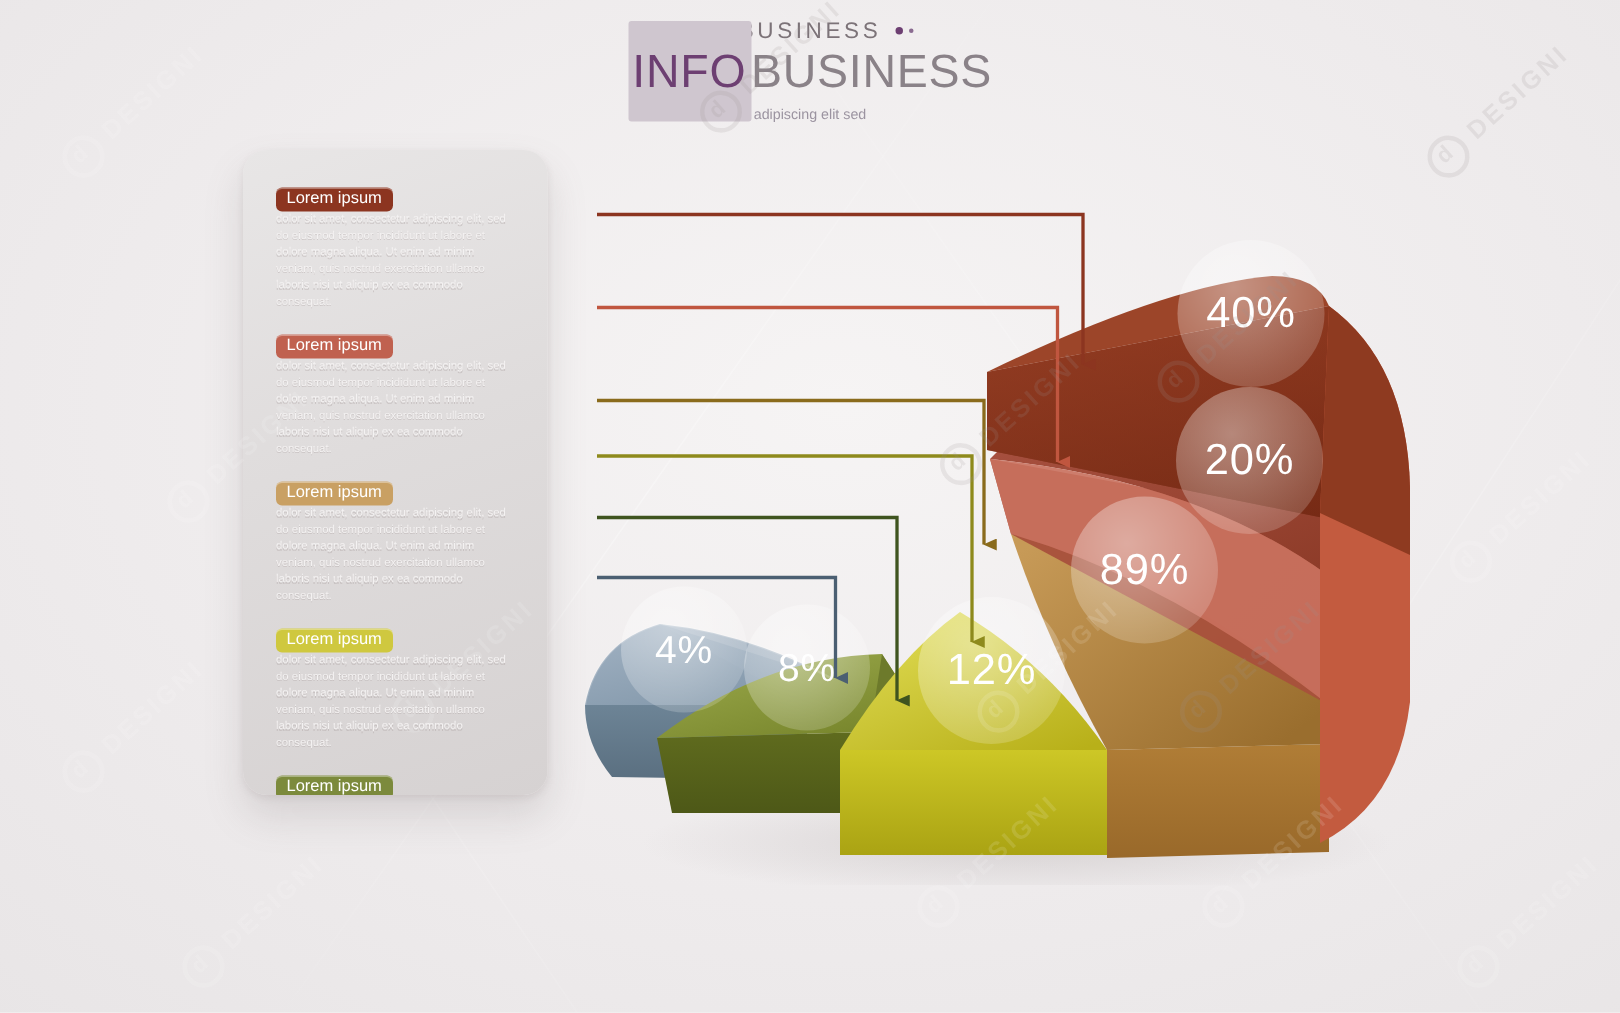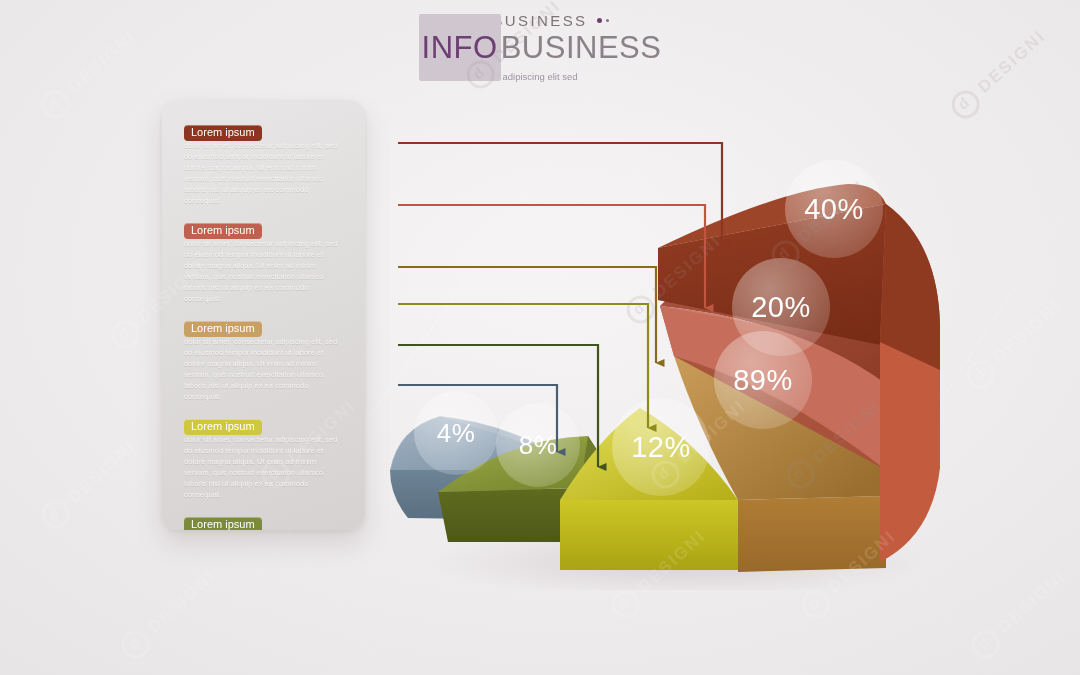--- a/index.html
+++ b/index.html
@@ -229,21 +229,21 @@
       <path d="M 508 34 Q 556 62 562 150 L 562 300 Q 556 372 486 400 L 486 180 Q 540 120 508 176 Z" fill="#c6563a" opacity=".0"></path>
       <path d="M 508 34 Q 560 70 562 152 L 562 296 Q 556 368 500 394 L 500 176 Q 558 140 508 176 Z" fill="#c1573c" opacity=".0"></path>
       <path d="M 508 34 Q 560 72 562 155 L 562 298 Q 554 366 502 392 L 502 172 Z" fill="#c35b3f"></path>
       <path d="M 508 34 Q 560 72 562 155 L 562 200 L 502 172 Z" fill="#8e3a20"></path>
     </g>
 
     <path d="M 12 300 Q 20 258 62 246 Q 120 252 176 282" fill="none" stroke="#ffffff" stroke-opacity=".18" stroke-width="1.5"></path>
   </svg>
 
   <div class="pct" style="left:785px;top:160px;">40%</div>
-  <div class="pct" style="left:732px;top:258px;">20%</div>
+  <div class="pct" style="left:784px;top:258px;">20%</div>
   <div class="pct" style="left:714px;top:331px;">89%</div>
   <div class="pct" style="left:612px;top:398px;">12%</div>
   <div class="pct" style="left:496px;top:403px;width:84px;height:84px;font-size:26px;">8%</div>
   <div class="pct" style="left:414px;top:391px;width:84px;height:84px;font-size:26px;">4%</div>
 
   <svg id="connectors" viewBox="0 0 1080 675">
     <defs>
       <marker id="ah1" markerWidth="8" markerHeight="9" refX="4" refY="8.5" orient="auto" markerUnits="userSpaceOnUse">
         <path d="M0,0 L8,0 L4,9 Z" fill="#8c3520"></path>
         </marker>

